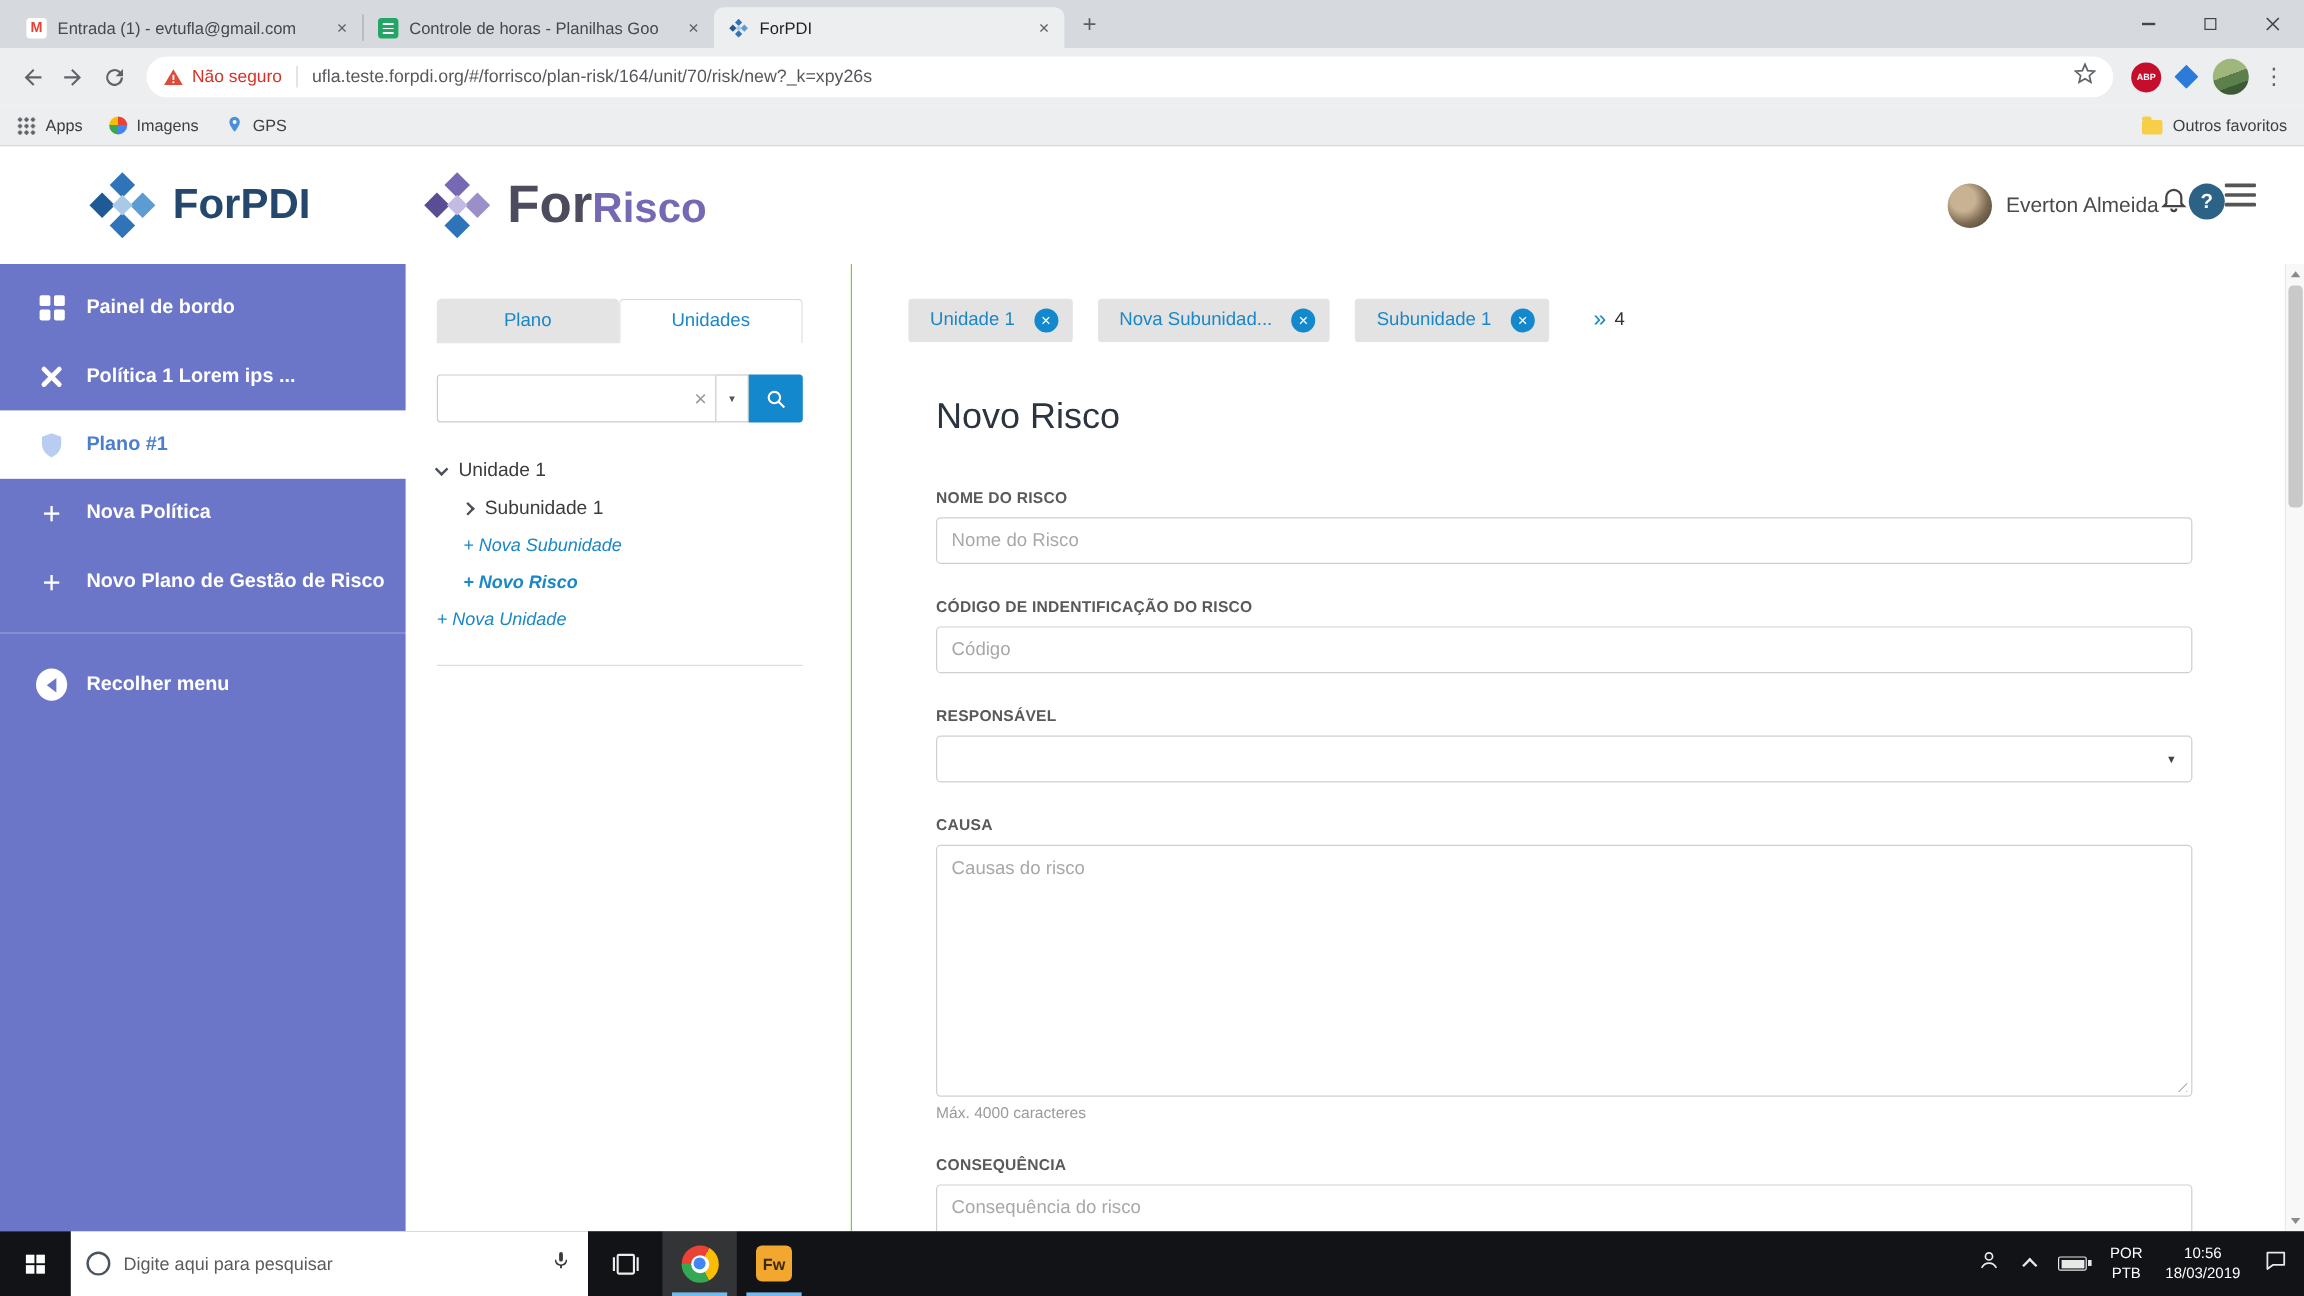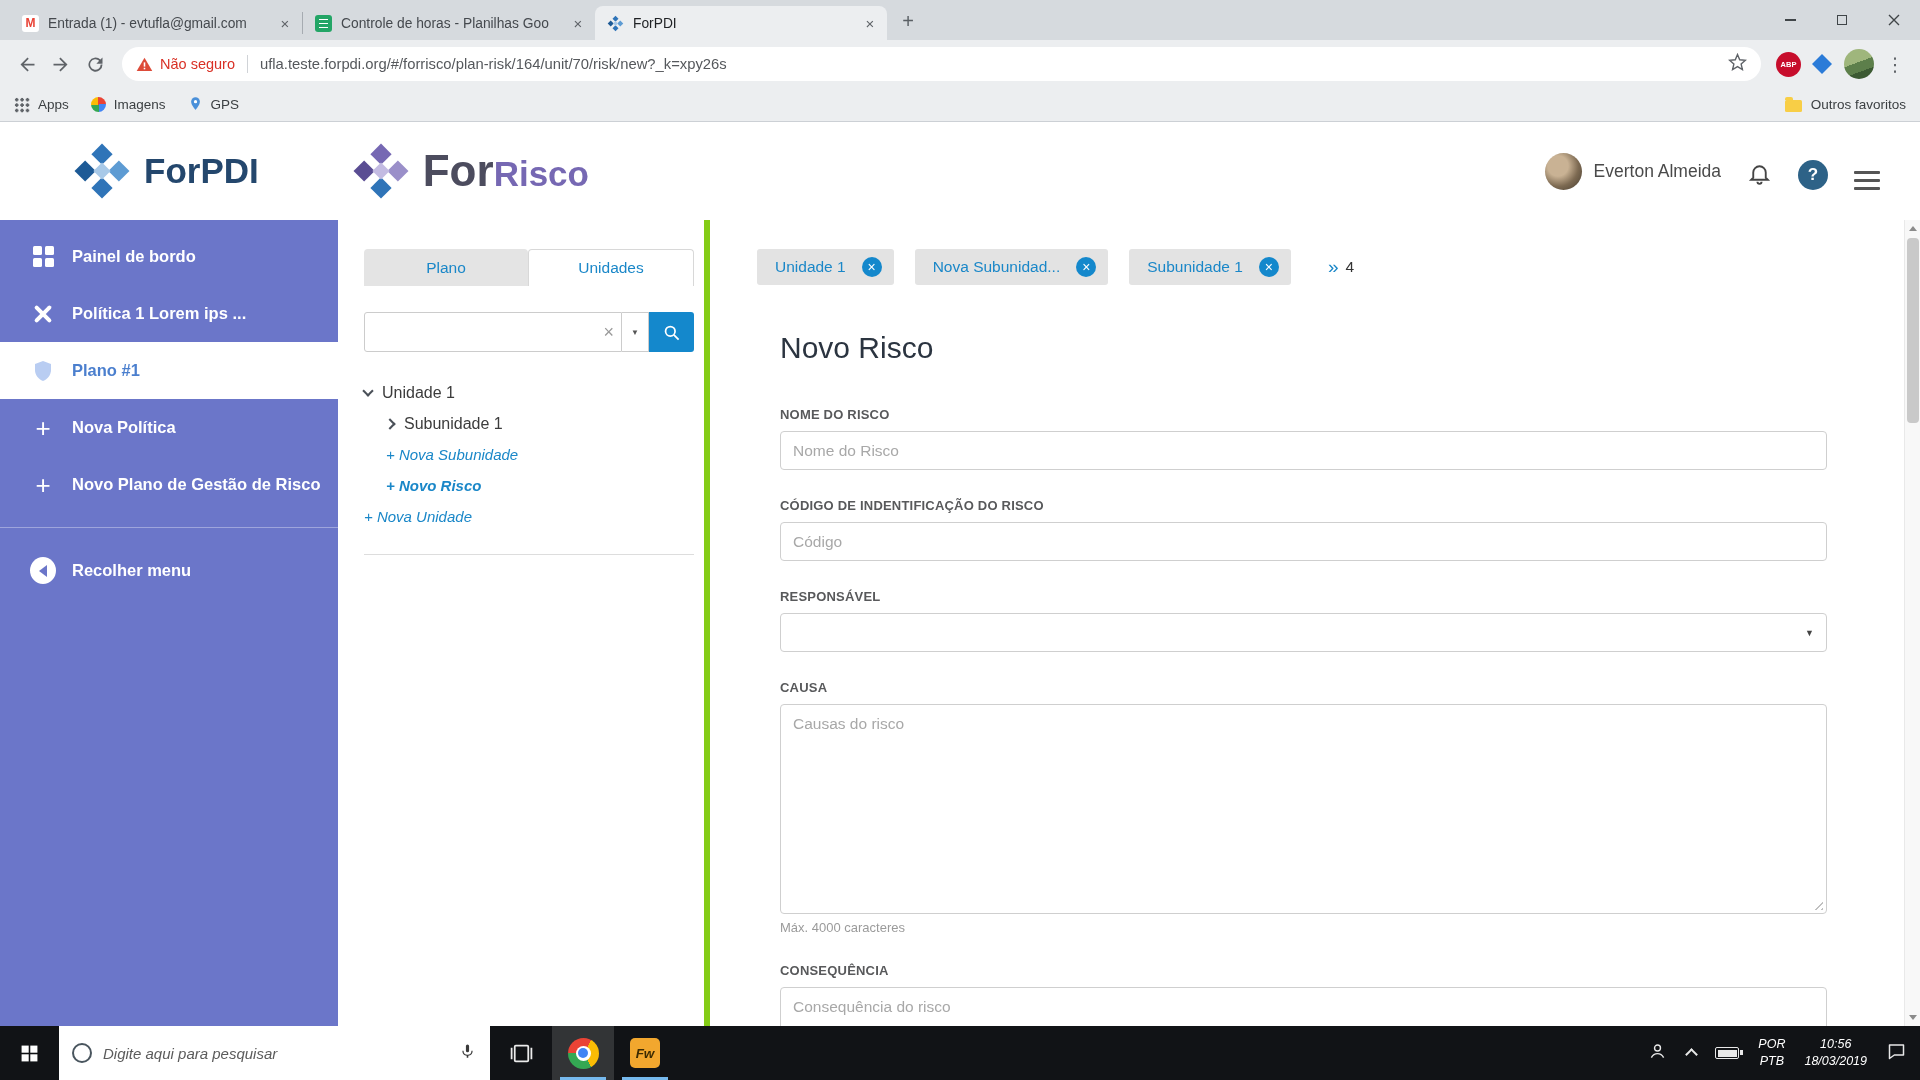--- a/index.html
+++ b/index.html
@@ -72,21 +72,21 @@
 
   
   .appheader { position: absolute; top: 122px; left: 0; right: 0; height: 98px; background: #fff;
     box-shadow: 0 1px 0 #e8e8e8; display: flex; align-items: center; padding: 0 40px 0 72px; }
   .logo { display: flex; align-items: center; gap: 12px; }
   .logo svg { width: 60px; height: 60px; }
   .logo-text { font-size: 35px; font-weight: bold; color: #24476d; }
   .logo2 { margin-left: 92px; }
   .lf-for { font-size: 44px; font-weight: bold; color: #4c4c5e; }
   .lf-risco { font-size: 35px; font-weight: bold; color: #7668b3; }
-  .hdr-right { margin-left: auto; display: flex; align-items: flex-end; gap: 26px; }
+  .hdr-right { margin-left: auto; display: flex; align-items: flex-start; }
   .hdr-user { display: flex; align-items: center; gap: 12px; }
   .hdr-avatar { width: 37px; height: 37px; border-radius: 50%;
     background: radial-gradient(circle at 35% 35%, #c9b294 0 30%, #7d6a52 60%, #41382c); }
   .hdr-name { font-size: 17.5px; color: #4a4a4a; }
   .bell svg { width: 25px; height: 25px; }
   .help { width: 30px; height: 30px; border-radius: 50%; background: #2d6287; color: #fff;
     font-weight: bold; font-size: 17px; display: flex; align-items: center; justify-content: center; }
   .burger { display: flex; flex-direction: column; gap: 5px; }
   .burger i { width: 26px; height: 3px; background: #555; border-radius: 1px; }
 
@@ -107,21 +107,21 @@
   .shield svg { width: 24px; height: 24px; }
   .sb-plus { font-size: 26px; font-weight: 400; line-height: 1; }
   .sb-divider { border-top: 1px solid rgba(255,255,255,.35); margin: 14px 0; }
   .collapse-ic { width: 27px; height: 27px; border-radius: 50%; background: #fff;
     display: flex; align-items: center; justify-content: center; }
   .collapse-ic i { width: 0; height: 0; border: 6px solid transparent;
     border-right: 8px solid #6b76c9; margin-left: -7px; }
 
   
   .panel { position: absolute; left: 338px; top: 220px; width: 372px; bottom: 54px; background: #fff;
-    border-right: 6px solid #84cc16; padding: 29px 10px 0 26px; }
+    border-right: 1px solid #84cc16; padding: 29px 40px 0 26px; }
   .ptabs { display: flex; height: 37px; }
   .ptab { flex: 1; display: flex; align-items: center; justify-content: center;
     font-size: 15.5px; color: #1a87c8; background: #e4e4e4; border-radius: 4px 4px 0 0; }
   .ptab.active { background: #fff; border: 1px solid #d8d8d8; border-bottom: none; }
   .searchrow { display: flex; margin-top: 26px; height: 40px; }
   .sr-input { flex: 1; position: relative; }
   .sr-input input { width: 100%; height: 40px; border: 1px solid #ccc; border-radius: 3px 0 0 3px;
     padding: 0 26px 0 10px; font-size: 15px; outline: none; font-family: inherit; }
   .sr-clear { position: absolute; right: 8px; top: 0; height: 40px; display: flex;
     align-items: center; color: #9a9a9a; font-size: 18px; }
@@ -180,21 +180,21 @@
   .sb-up, .sb-down { position: absolute; left: 0; width: 100%; height: 16px;
     display: flex; align-items: center; justify-content: center; }
   .sb-up { top: 0; } .sb-down { bottom: 0; }
   .tri-up { width: 0; height: 0; border: 4px solid transparent; border-bottom: 5px solid #8b8b8b; margin-top: -3px; }
   .tri-down { width: 0; height: 0; border: 4px solid transparent; border-top: 5px solid #8b8b8b; margin-bottom: -3px; }
   .sb-thumb { position: absolute; left: 2px; top: 18px; width: 12px; height: 185px;
     background: #c9c9c9; border-radius: 4px; }
 
   
   .taskbar { position: absolute; bottom: 0; left: 0; right: 0; height: 54px;
-    background: #111316; display: flex; align-items: stretch; font-style: italic; }
+    background: #111316; display: flex; align-items: stretch; }
   .tb-start { width: 59px; display: flex; align-items: center; justify-content: center; }
   .tb-start svg { width: 19px; height: 19px; }
   .tb-search { width: 431px; background: #fff; display: flex; align-items: center;
     gap: 11px; padding: 0 13px; }
   .cortana { width: 20px; height: 20px; border-radius: 50%; border: 2.2px solid #49555e; }
   .tb-search-text { flex: 1; font-size: 15px; color: #5b5b5b; white-space: nowrap; overflow: hidden; }
   .tb-mic svg { width: 19px; height: 19px; }
   .tb-btn { width: 62px; display: flex; align-items: center; justify-content: center; position: relative; }
   .tb-btn .underline { position: absolute; bottom: 0; left: 8px; right: 8px; height: 3px; background: #76b9ed; }
   .tb-btn.focused { background: rgba(255,255,255,.14); }

